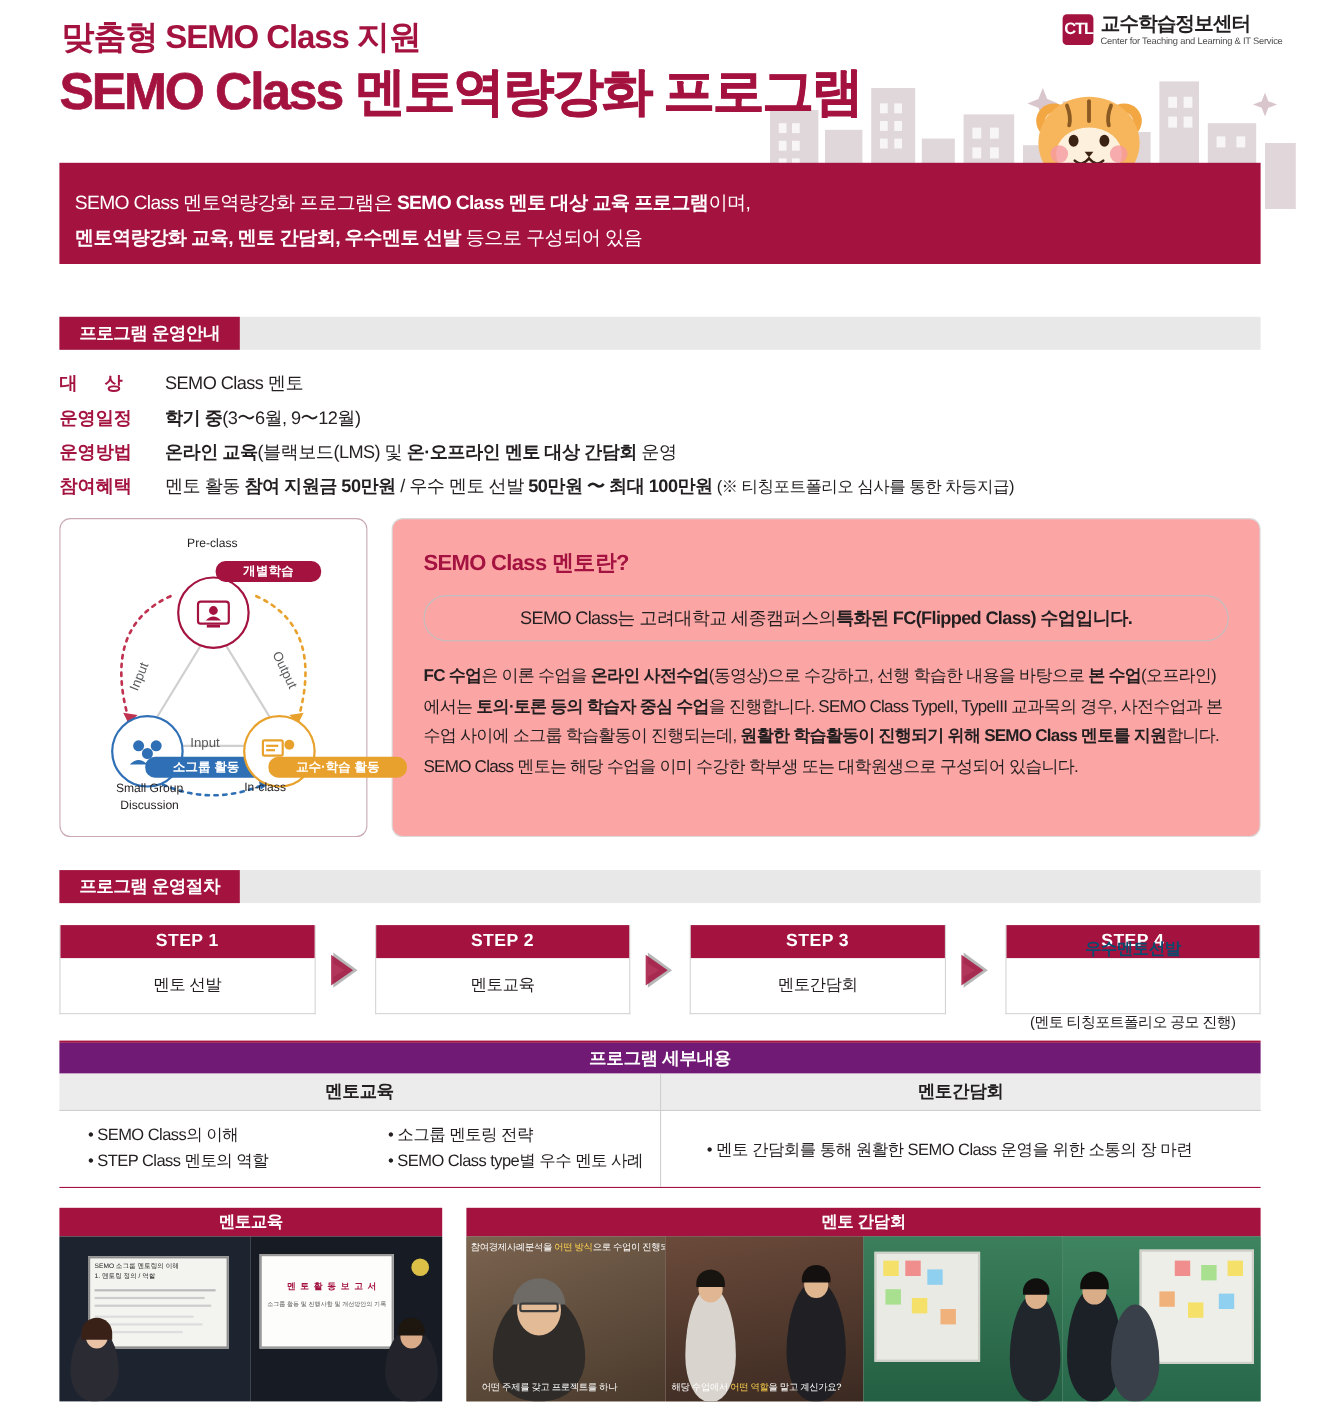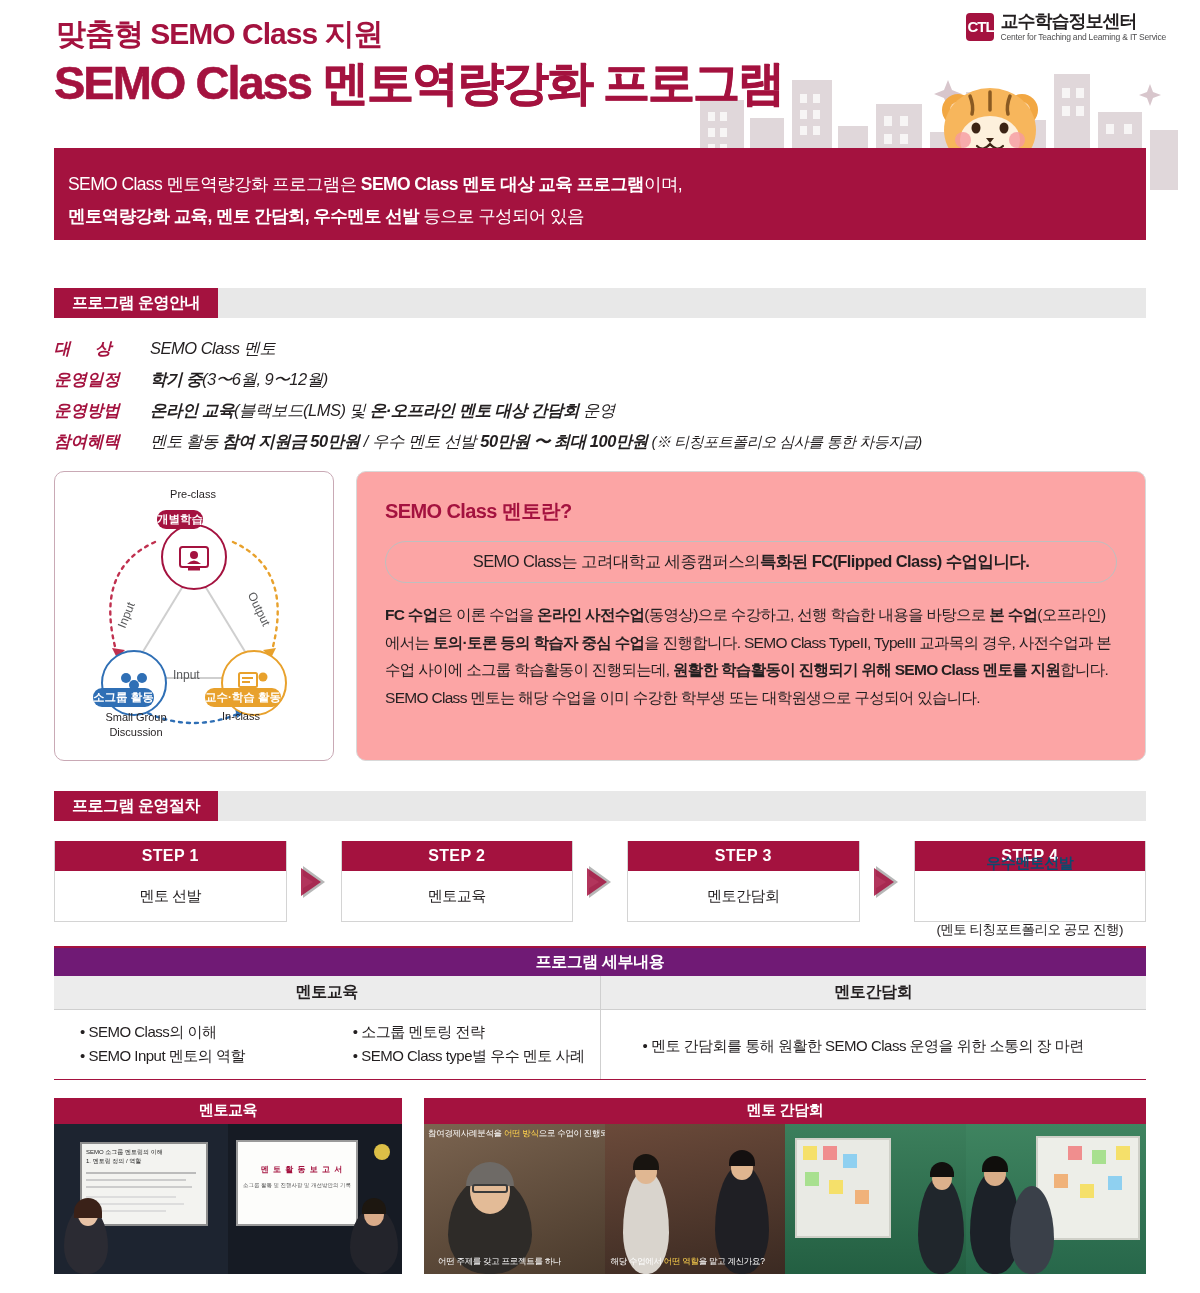--- a/index.html
+++ b/index.html
@@ -107,21 +107,20 @@
   }
 
   
   .info-list { margin: 20px 54px 0 54px; }
   .info-row {
     display: flex;
     align-items: flex-end;
     margin-bottom: 9px;
     font-size: 16.5px;
     letter-spacing: -0.5px;
-    font-style: italic;
   }
   .info-label {
     width: 96px;
     color: #a4123f;
     font-weight: bold;
     flex: 0 0 96px;
     letter-spacing: 0px;
   }
   .info-label.spaced { letter-spacing: 10px; }
   .info-val b { font-weight: bold; }
@@ -190,23 +189,24 @@
     display: flex; align-items: center; justify-content: center;
     font-size: 18px;
   }
   .node.blue { border-color: #2f6fb5; }
   .node.orange { border-color: #e8a12c; }
   .node-tag {
     position: absolute;
     font-size: 11.5px;
     font-weight: bold;
     color: #fff;
-    padding: 2px 0;
+    padding: 2px 25px;
     border-radius: 9px;
     white-space: nowrap;
+    margin-left: 39px;
   }
   .tag-red { background: #a4123f; }
   .tag-blue { background: #2f6fb5; }
   .tag-orange { background: #e8a12c; }
   .io-text {
     position: absolute;
     font-size: 12px;
     color: #58595b;
   }
 
@@ -596,21 +596,21 @@
 <div class="detail-table">
   <div class="dt-title">프로그램 세부내용</div>
   <div class="dt-head">
     <div>멘토교육</div>
     <div>멘토간담회</div>
   </div>
   <div class="dt-body">
     <div class="dt-col">
       <div class="dt-sub">
         <div class="bullet">SEMO Class의 이해</div>
-        <div class="bullet">SEMO Input 멘토의 역할</div>
+        <div class="bullet">STEP Class 멘토의 역할</div>
       </div>
       <div class="dt-sub">
         <div class="bullet">소그룹 멘토링 전략</div>
         <div class="bullet">SEMO Class type별 우수 멘토 사례</div>
       </div>
     </div>
     <div class="dt-col">
       <div class="dt-sub" style="padding-top:14px; padding-left:42px;">
         <div class="bullet">멘토 간담회를 통해 원활한 SEMO Class 운영을 위한 소통의 장 마련</div>
       </div>

